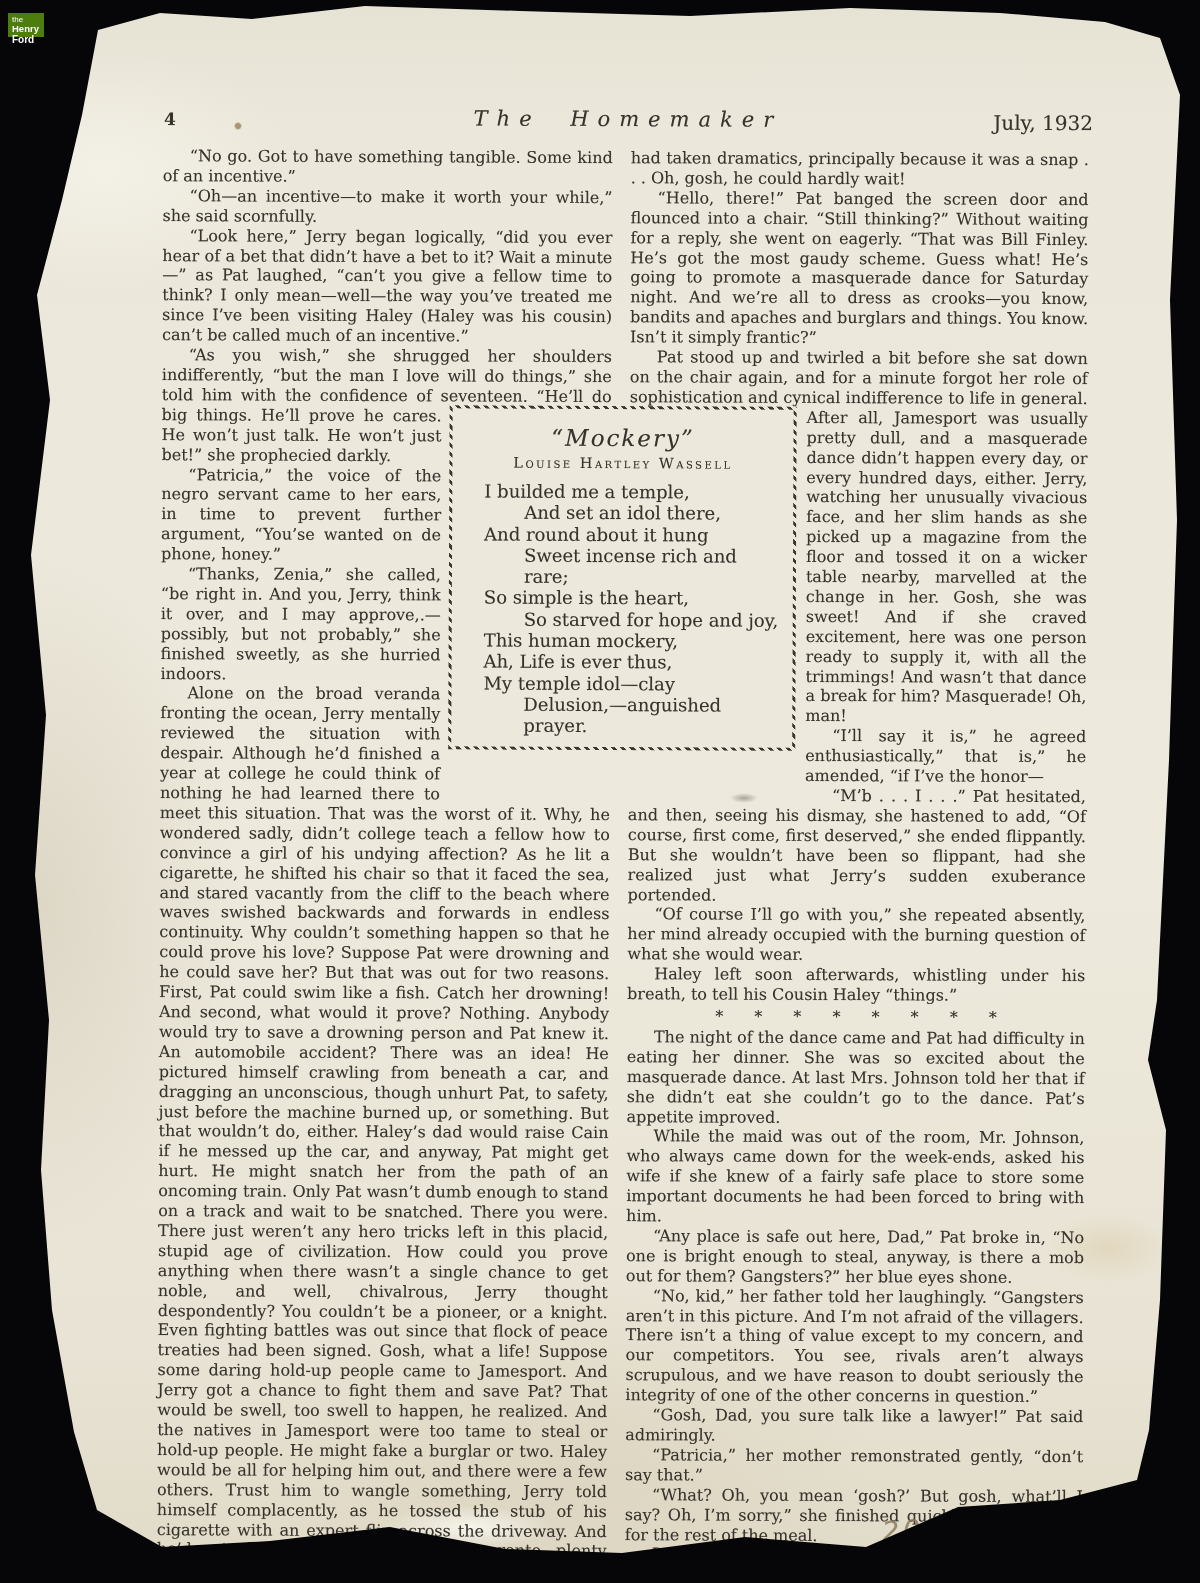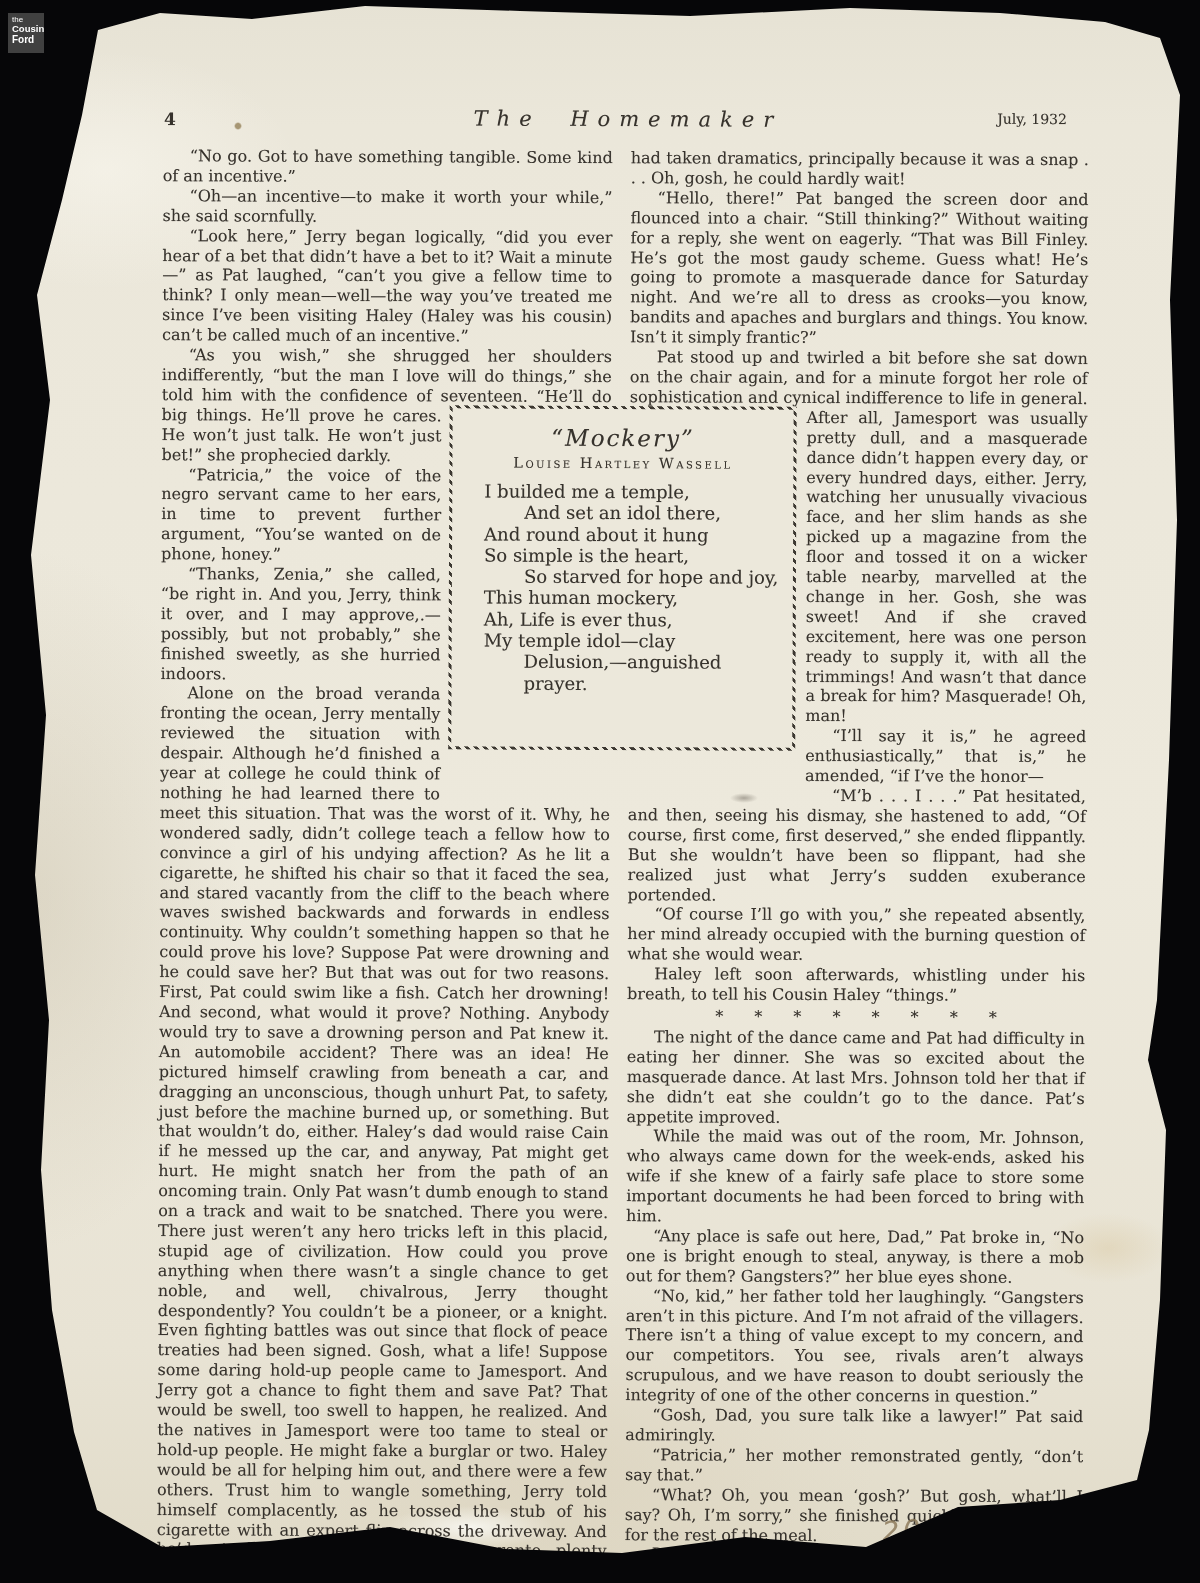--- a/index.html
+++ b/index.html
@@ -40,21 +40,21 @@
     transform:rotate(0.25deg);
     transform-origin:600px 790px;
     color:#36322c;
     text-shadow:0.2px 0.2px 0 rgba(55,50,45,0.3);
   }
 
   
   .pgnum{position:absolute;left:161px;top:111px;font-size:17px;font-weight:bold;}
   .ptitle{position:absolute;left:50px;right:0;top:107px;text-align:center;
           font-style:italic;font-size:21px;letter-spacing:9px;word-spacing:14px;}
-  .pdate{position:absolute;right:136px;top:109px;font-size:14px;}
+  .pdate{position:absolute;right:110px;top:109px;font-size:20px;}
 
   
   .col{position:absolute;top:148px;font-size:16px;line-height:19.9px;text-align:justify;}
   .leftcol{left:160px;width:450px;}
   .rightcol{left:628px;width:458px;}
   .para{margin:0;text-indent:27px;}
   .para.noindent{text-indent:0;}
   .sp-r{float:right;width:161px;height:384px;margin-left:9px;}
   .sp-l{float:left;width:166px;height:398px;margin-right:11px;}
   .separator{text-align:center;word-spacing:26px;font-size:16px;margin:2px 0 1px;text-indent:0;}
@@ -77,37 +77,37 @@
   .archnum{
     position:absolute;left:885px;top:1508px;
     font-family:"DejaVu Sans", sans-serif;font-style:italic;
     font-size:27px;color:rgba(148,128,94,0.75);
     letter-spacing:4px;word-spacing:6px;
     transform:rotate(-4deg);
   }
 
   
   .logo{
-    position:absolute;left:8px;top:13px;width:36px;height:40px;
-    background:#404040;color:#fff;z-index:10;
+    position:absolute;left:8px;top:13px;width:36px;height:24px;
+    background:#4d7c0f;color:#fff;z-index:10;
     font-family:"Liberation Sans", sans-serif;
     padding:3px 0 0 4px;box-sizing:border-box;
   }
   .logo-the{font-size:8px;line-height:8px;}
   .logo-henry{font-size:9.5px;font-weight:bold;line-height:10px;}
   .logo-ford{font-size:10px;font-weight:bold;line-height:11px;}
 </style>
 </head>
 <body>
 
 <div class="canvas">
 
   <div class="logo">
     <div class="logo-the">the</div>
-    <div class="logo-henry">Cousin</div>
+    <div class="logo-henry">Henry</div>
     <div class="logo-ford">Ford</div>
   </div>
 
   <div class="paper">
     <div class="content">
 
       <div class="pgnum">4</div>
       <div class="ptitle">The Homemaker</div>
       <div class="pdate">July, 1932</div>
 
@@ -139,20 +139,21 @@
           <p class="para">Dressing for the dance required time, and from 6:30 till 8:00 Pat was dressing.  Her costume, on which she had worked harder than on the most difficult of her studies at school, was that of a gypsy.  Surely the most bewitching of creations.  It lay on the bed in her little green and white bedroom.  A bizarre note among the tennis racquets, golf clubs, and the great Glen Rock banner that adorned one side of the wall.  The banner was her most prized possession,</p>
         </div>
 
       <div class="poembox">
         <div class="poemtitle">“Mockery”</div>
         <div class="poemauthor">Louise Hartley Wassell</div>
         <div class="poemlines">
             <div class="poem-line">I builded me a temple,</div>
             <div class="poem-line pindent">And set an idol there,</div>
             <div class="poem-line">And round about it hung</div>
+            <div class="poem-line pindent">Sweet incense rich and rare;</div>
             <div class="poem-line">So simple is the heart,</div>
             <div class="poem-line pindent">So starved for hope and joy,</div>
             <div class="poem-line">This human mockery,</div>
             <div class="poem-line">Ah, Life is ever thus,</div>
             <div class="poem-line">My temple idol—clay</div>
             <div class="poem-line pindent">Delusion,—anguished prayer.</div>
           </div>
       </div>
 
       <div class="archnum">2017.127.1</div>

